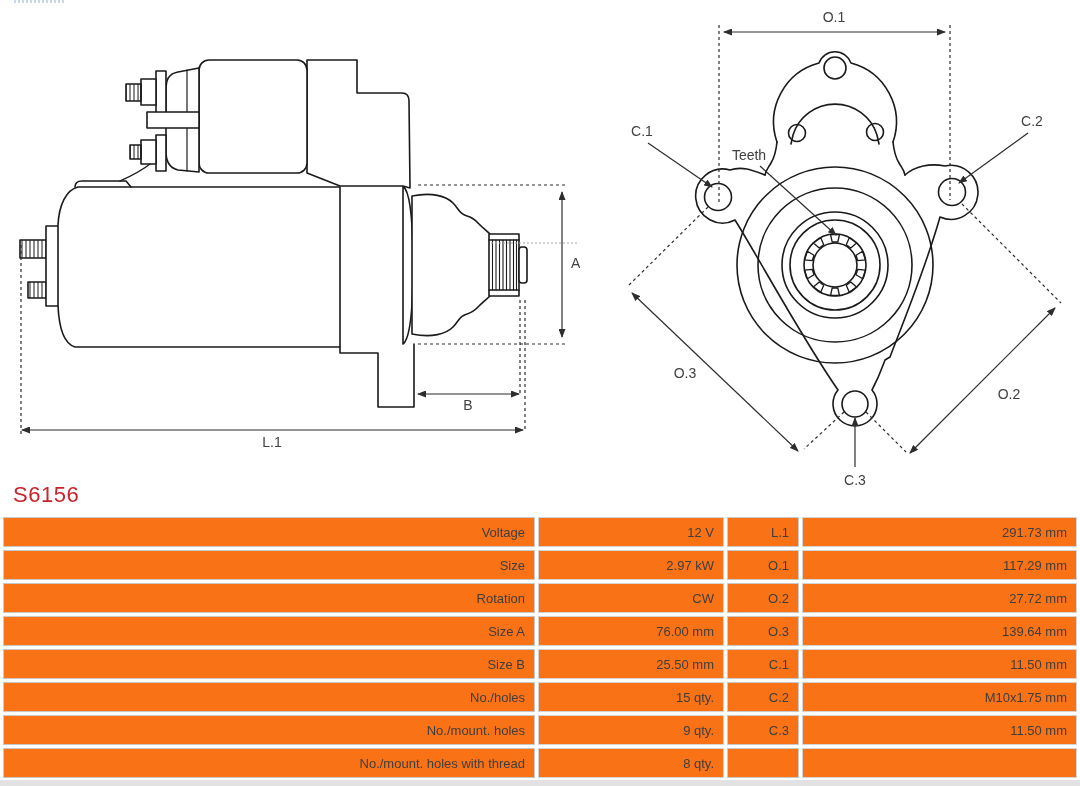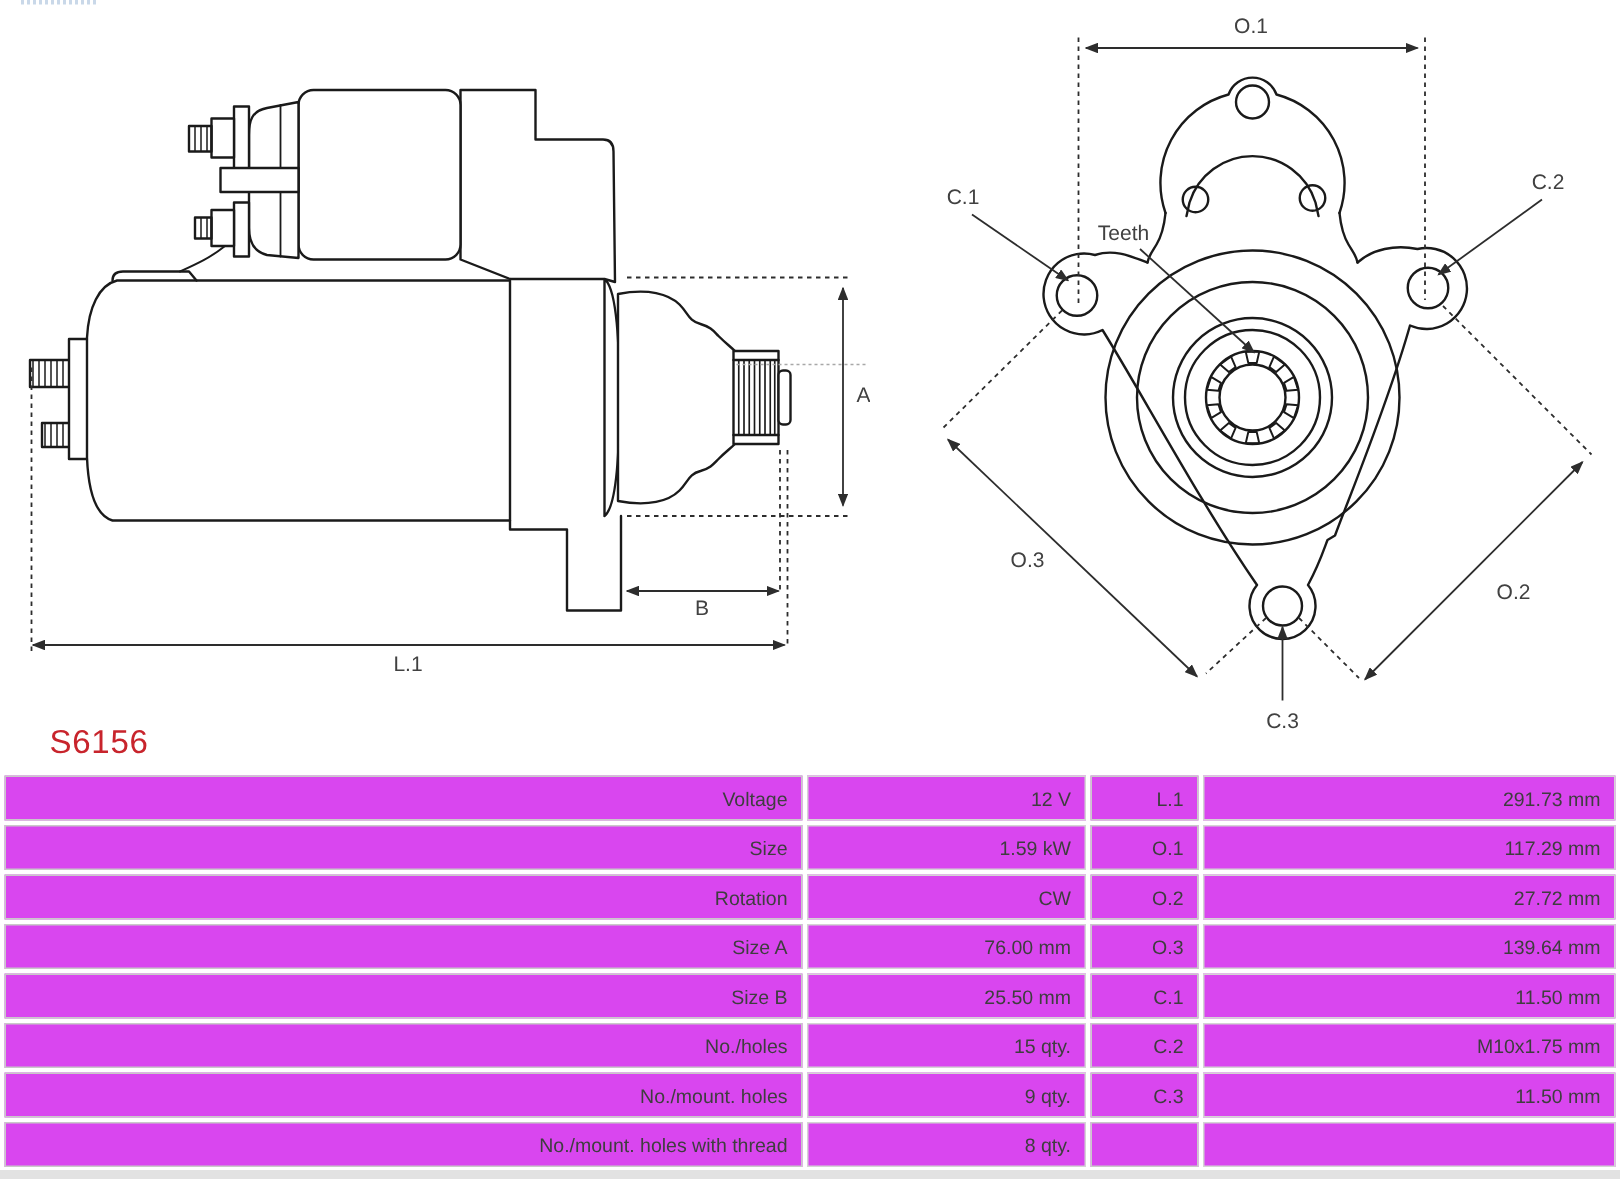--- a/index.html
+++ b/index.html
@@ -2,28 +2,28 @@
 <html><head>
 <meta charset="utf-8">
 <style>
   html,body{margin:0;padding:0;background:#ffffff;}
   .page{position:relative;width:1080px;height:786px;background:#fff;overflow:hidden;
         font-family:"Liberation Sans","DejaVu Sans",sans-serif;}
   .logo-strip{position:absolute;left:14px;top:0;width:52px;height:3px;opacity:.55;
         background:repeating-linear-gradient(90deg,#9db8d6 0 2px,#ffffff 2px 4px);}
   .drawing{position:absolute;}
   .part-number{position:absolute;left:13px;top:482px;font-size:22px;line-height:26px;
-        letter-spacing:.5px;margin-left:20px;}
+        letter-spacing:.5px;}
   .spec-table{position:absolute;left:3px;top:517px;width:1074px;display:grid;
         grid-template-columns:532px 186px 72px 1fr;gap:3px;}
   .spec-row{display:contents;}
   .cell{height:28px;display:flex;align-items:center;justify-content:flex-end;
         padding-right:9px;font-size:13px;color:#3e3e3e;border:1px solid #d4d4d4;
-        background:#d946ef;white-space:nowrap;overflow:hidden;}
-  .cell.lbl{background:#d946ef;border-color:#c9c9c9;}
+        background:#f97316;white-space:nowrap;overflow:hidden;}
+  .cell.lbl{background:#f97316;border-color:#c9c9c9;}
   .bottom-strip{position:absolute;left:0;right:0;bottom:0;height:6px;background:#e2e2e2;}
   svg text{font-family:"Liberation Sans","DejaVu Sans",sans-serif;font-size:14px;fill:#414141;}
 </style>
 </head>
 <body>
 
 <div class="page">
 
   <div class="logo-strip"></div>
 
@@ -177,21 +177,21 @@
 
     <div class="spec-row">
       <div class="cell lbl">Voltage</div>
       <div class="cell val">12 V</div>
       <div class="cell lbl">L.1</div>
       <div class="cell val">291.73 mm</div>
     </div>
 
     <div class="spec-row">
       <div class="cell lbl">Size</div>
-      <div class="cell val">1.59 kW</div>
+      <div class="cell val">2.97 kW</div>
       <div class="cell lbl">O.1</div>
       <div class="cell val">117.29 mm</div>
     </div>
 
     <div class="spec-row">
       <div class="cell lbl">Rotation</div>
       <div class="cell val">CW</div>
       <div class="cell lbl">O.2</div>
       <div class="cell val">27.72 mm</div>
     </div>

